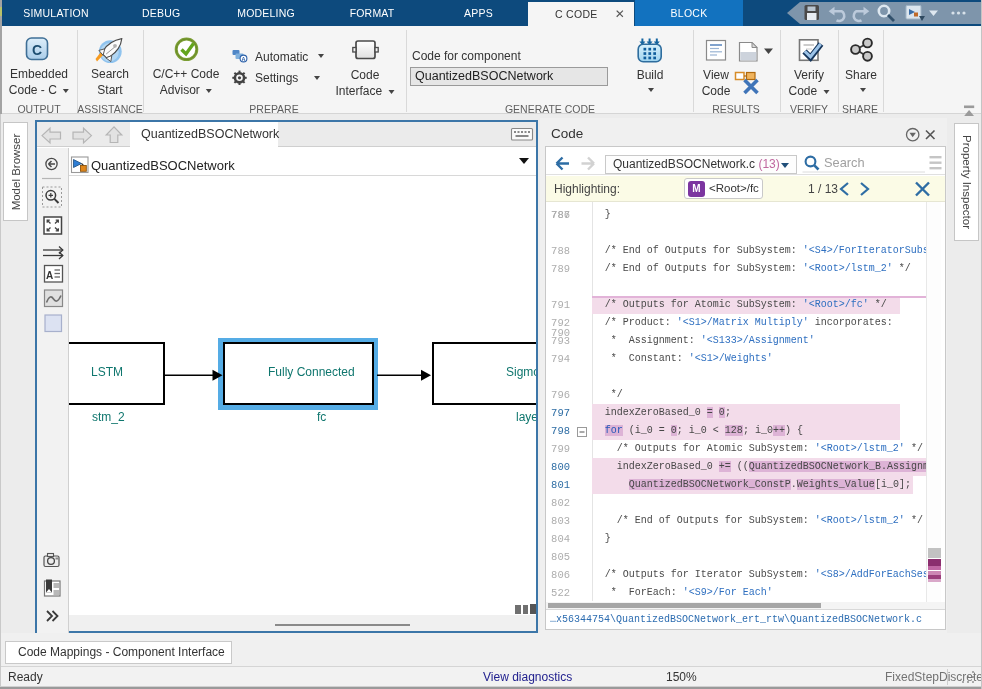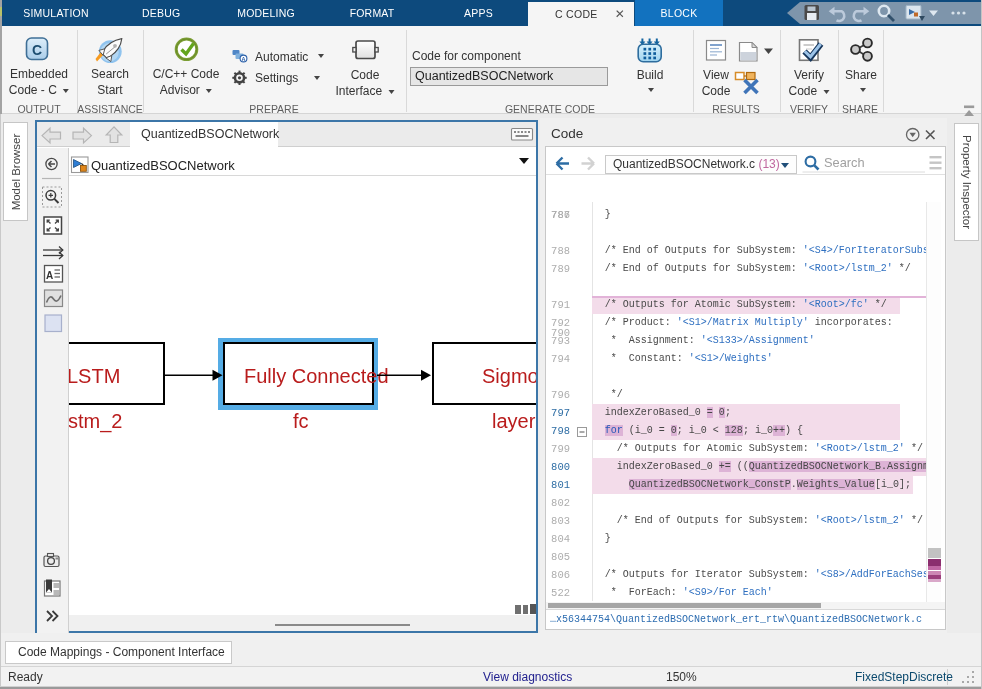--- a/index.html
+++ b/index.html
@@ -5,21 +5,21 @@
 * { margin:0; padding:0; box-sizing:border-box; }
 html,body { width:982px; height:689px; overflow:hidden; }
 body { font-family:"Liberation Sans", sans-serif; background:#ececec; position:relative; border-right:1px solid #c4c4c4; }
 .abs { position:absolute; }
 
 
 #titlebar { position:absolute; left:0; top:0; width:982px; height:26px; background:#0d4a7d; }
 #titlebar .tab { position:absolute; top:0; height:26px; line-height:26px; color:#fff; font-size:10.5px; font-weight:400; letter-spacing:.2px; text-align:center; }
 #tab-ccode { position:absolute; left:528px; top:2px; width:106px; height:24px; background:#f5f5f5; color:#333; font-size:10.5px; font-weight:400; letter-spacing:.3px; line-height:24px; text-align:left; padding-left:27px; }
 #tab-ccode .x { position:absolute; right:9px; top:0px; color:#555; font-weight:400; font-size:12px; }
-#tab-block { position:absolute; left:635px; top:0px; width:88px; height:26px; background:#1272bf; color:#fff; font-size:10.5px; font-weight:400; letter-spacing:.3px; line-height:26px; text-align:center; }
+#tab-block { position:absolute; left:635px; top:0px; width:108px; height:26px; background:#1272bf; color:#fff; font-size:10.5px; font-weight:400; letter-spacing:.3px; line-height:26px; text-align:center; }
 #leftedge { position:absolute; left:0; top:0; width:1.5px; height:114px; background:#a3a3a3; z-index:50;}
 #leftgreen { position:absolute; left:0; top:7px; width:2px; height:9px; background:#b9c26a; z-index:51;}
 
 
 #toolstrip { position:absolute; left:0; top:26px; width:982px; height:88px; background:#f5f5f5; border-bottom:1px solid #d5d5d5; }
 .sep { position:absolute; top:4px; width:1px; height:82px; background:#d9d9d9; }
 .glabel { position:absolute; top:77px; font-size:10.5px; color:#5e5e5e; text-align:center; white-space:nowrap; transform:translateX(-50%); }
 .tlab { position:absolute; font-size:12px; color:#333; white-space:nowrap; text-align:center; transform:translateX(-50%); }
 .tlabL { position:absolute; font-size:12px; color:#333; white-space:nowrap; }
 .darr { display:inline-block; width:0; height:0; border-left:3.5px solid transparent; border-right:3.5px solid transparent; border-top:4px solid #444; vertical-align:middle; margin-left:3px; }
@@ -34,21 +34,21 @@
 
 #cwin { position:absolute; left:35px; top:6px; width:503px; height:513px; border:2px solid #3c76a8; background:#fff; }
 #ctabbar { position:absolute; left:0; top:0; width:499px; height:25px; background:#ebebeb; border-bottom:1px solid #cfcfcf; }
 #ctab { position:absolute; left:93px; top:0; width:148px; height:26px; background:#fff; font-size:12.5px; color:#333; line-height:25px; padding-left:11px; z-index:2; }
 #cbread { position:absolute; left:32px; top:26px; width:467px; height:28px; background:#fff; border-bottom:1px solid #d8d8d8; }
 #cpal { position:absolute; left:0; top:26px; width:32px; height:486px; background:#f2f2f2; border-right:1px solid #d0d0d0; }
 #ccanvas { position:absolute; left:32px; top:55px; width:467px; height:438px; background:#fff; overflow:hidden; }
 #cbot { position:absolute; left:32px; top:493px; width:467px; height:16px; background:#f0f0f0; }
 
 .blk { position:absolute; background:#fff; border:2.2px solid #000; }
-.blktext { position:absolute; font-size:20px; color:#b91c1c; white-space:nowrap; }
+.blktext { position:absolute; font-size:12px; color:#0f766e; white-space:nowrap;margin-left:24px; }
 
 
 #codepanel { position:absolute; left:540px; top:4px; width:407px; height:515px; background:#f0f0f0; }
 #codewrap { position:absolute; left:5px; top:28px; width:401px; height:484px; background:#fff; border:1px solid #c8c8c8; }
 #navrow { position:absolute; left:0; top:0; width:399px; height:28px; background:#fff; border-bottom:1px solid #e0e0e0; }
 #hlbar { position:absolute; left:0; top:29px; width:399px; height:26px; background:#fbfbe6; border-bottom:1px solid #e6e6d2; }
 #codearea { position:absolute; left:0; top:55px; width:380px; height:399px; overflow:hidden; font-family:"Liberation Mono", monospace; font-size:10px; }
 .cl { position:absolute; left:0; width:396px; height:18px; white-space:nowrap; }
 .ln { position:absolute; left:0; top:0; width:24px; text-align:right; color:#adadad; font-size:10.5px; line-height:18px; }
 .lnb { color:#2e6da4; }
@@ -378,20 +378,33 @@
           <circle cx="264.5" cy="14.5" r="4.9" stroke="#2e6da4" stroke-width="2.1" fill="none"></circle>
           <line x1="268.3" y1="18.3" x2="272.5" y2="22.5" stroke="#2e6da4" stroke-width="2.6"></line>
           <line x1="256.5" y1="25" x2="379" y2="25" stroke="#dcdcdc" stroke-width="1"></line>
           <rect x="383.5" y="9" width="12" height="2.4" fill="#c5c5c5"></rect>
           <rect x="383.5" y="14.5" width="12" height="2.4" fill="#c5c5c5"></rect>
           <rect x="383.5" y="20" width="12" height="2.4" fill="#c5c5c5"></rect>
         </svg>
         <div style="position:absolute;left:59px;top:7.5px;width:192px;height:19px;border:1px solid #c9c9c9;background:#fdfdfd;font-size:12px;color:#333;line-height:17px;padding-left:7px;white-space:nowrap;">QuantizedBSOCNetwork.c <span style="color:#c0679f;">(13)</span><span style="position:absolute;right:7px;top:7px;display:inline-block;width:0;height:0;border-left:4.5px solid transparent;border-right:4.5px solid transparent;border-top:5.5px solid #1f4e79;"></span></div>
         <div style="position:absolute;left:278px;top:8px;font-size:12.8px;color:#a0a0a0;">Search</div>
       </div>
+      <div id="hlbar">
+        <span style="position:absolute;left:8px;top:6px;font-size:12px;color:#444;">Highlighting:</span>
+        <div style="position:absolute;left:138px;top:2px;width:79px;height:21px;background:#fff;border:1px solid #c9c9c9;border-radius:3px;">
+          <div style="position:absolute;left:3px;top:2px;width:17px;height:16px;background:#7c35a0;border-radius:3px;color:#fff;font-size:10px;font-weight:bold;text-align:center;line-height:16px;">M</div>
+          <span style="position:absolute;left:24px;top:3px;font-size:11.5px;color:#333;">&lt;Root&gt;/fc</span>
+        </div>
+        <span style="position:absolute;left:262px;top:6px;font-size:12px;color:#444;">1 / 13</span>
+        <svg class="abs" style="left:0;top:0;" width="396" height="26">
+          <path d="M302 7 L295 13 L302 19" stroke="#2e6da4" stroke-width="2.2" fill="none"></path>
+          <path d="M315 7 L322 13 L315 19" stroke="#2e6da4" stroke-width="2.2" fill="none"></path>
+          <path d="M370 6.5 L383 19.5 M383 6.5 L370 19.5" stroke="#2e6da4" stroke-width="2.4" fill="none"></path>
+        </svg>
+      </div>
       <div id="gutterline"></div>
       <div id="codearea">
         <div class="cl" style="top:4px;">
             <span class="ln">786</span>
             <span class="cc">}</span>
           </div>
         <div class="cl" style="top:4px;text-decoration:underline;">
             <span class="ln">787</span>
           </div>
         <div class="cl" style="top:40px;">
@@ -509,18 +522,18 @@
         <rect x="10" y="5" width="2" height="2"></rect>
         <rect x="5" y="5" width="2" height="2"></rect>
         <rect x="10" y="10" width="2" height="2"></rect>
         <rect x="5" y="10" width="2" height="2"></rect>
         <rect x="0" y="10" width="2" height="2"></rect>
       </g>
   </svg>
   <span style="position:absolute;left:8px;top:3px;">Ready</span>
   <span style="position:absolute;left:483px;top:3px;color:#22218f;">View diagnostics</span>
   <span style="position:absolute;left:666px;top:3px;">150%</span>
-  <span style="position:absolute;left:855px;top:3px;color:#0c4a6e;">FixedStepDiscrete</span>
+  <span style="position:absolute;left:885px;top:3px;color:#737373;">FixedStepDiscrete</span>
 </div>
 <div id="bottomedge"></div>
 <div id="leftedge"></div>
 <div style="position:absolute;left:0;top:114px;width:1px;height:572px;background:#c9c9c9;z-index:50;"></div>
 <div id="leftgreen"></div>
 
 </body></html>

